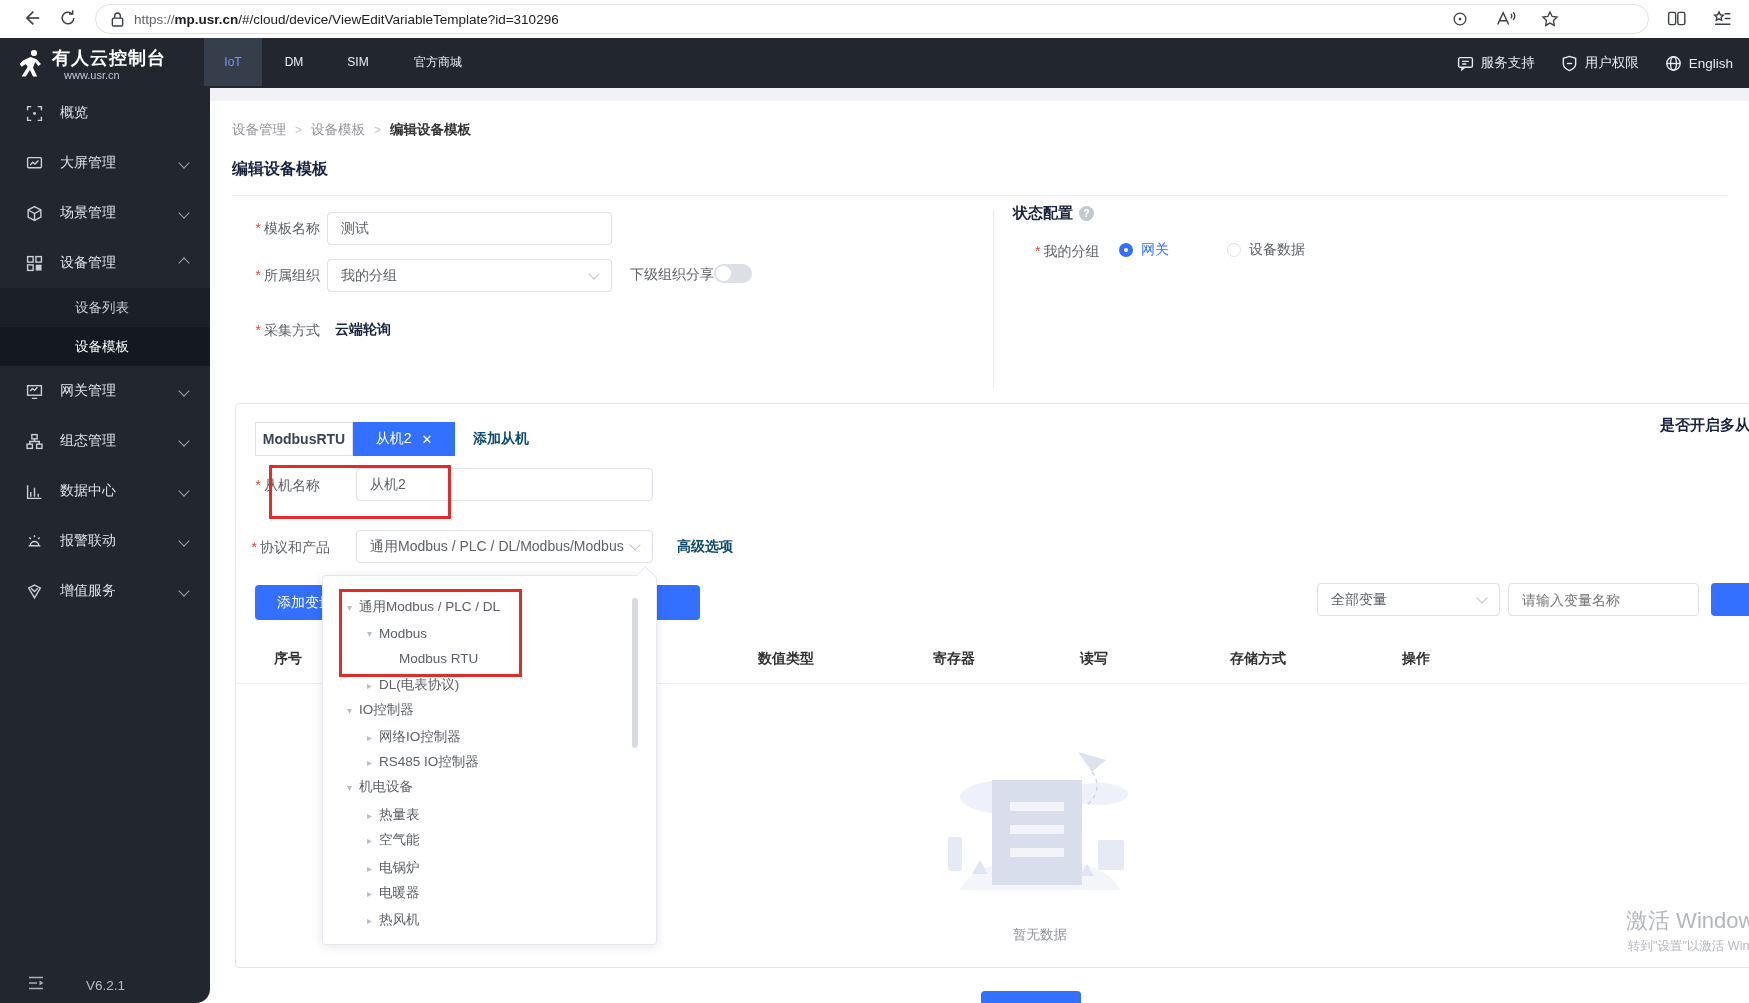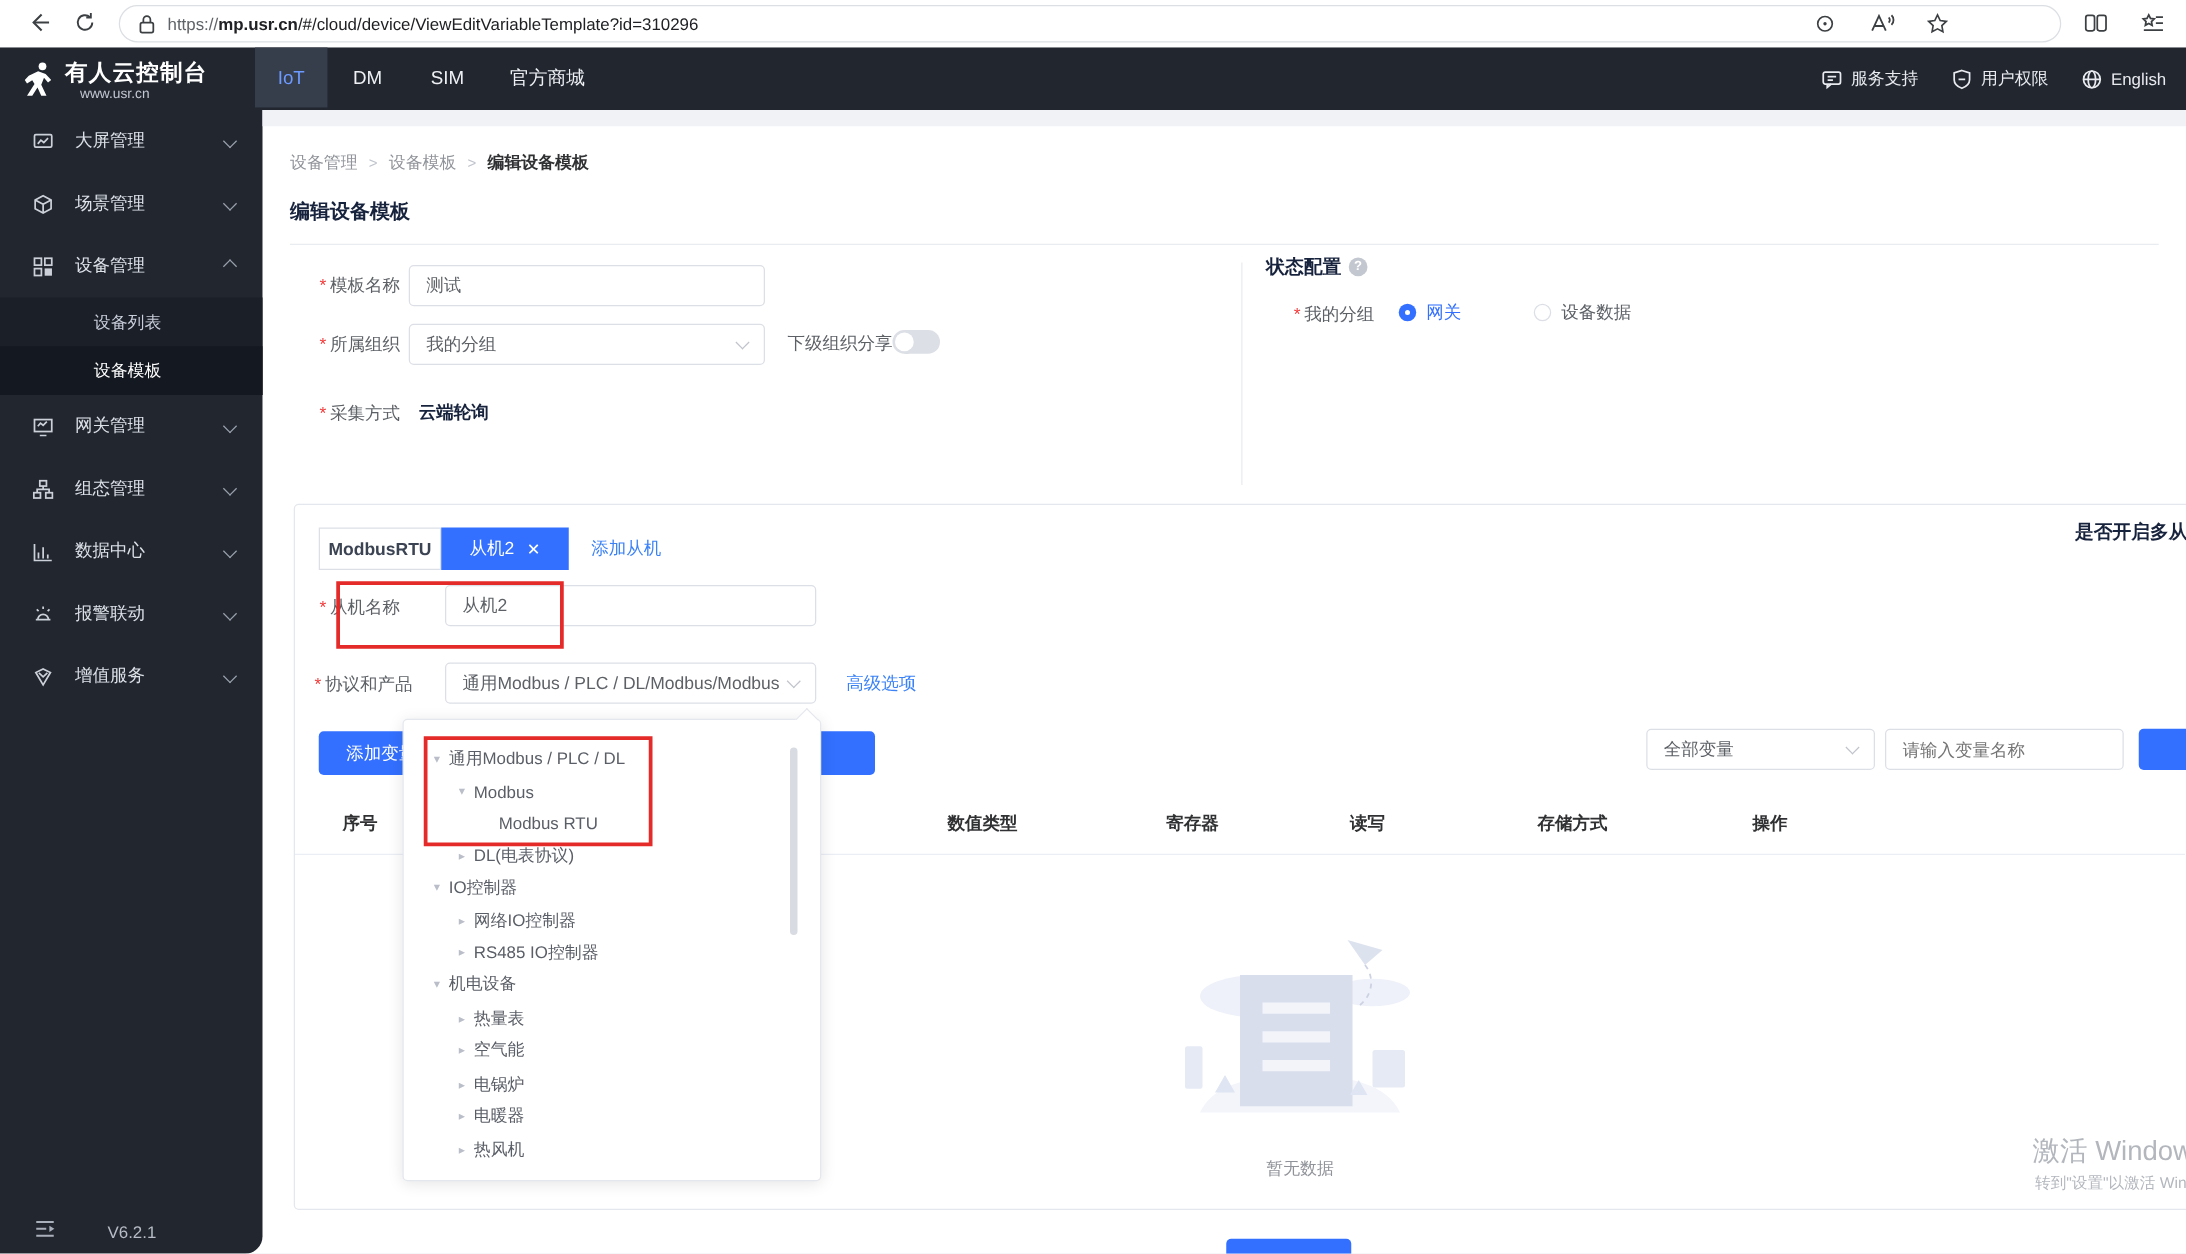--- a/index.html
+++ b/index.html
@@ -10,21 +10,21 @@
   .bicon{position:absolute;color:#3c4043;}
   .urlpill{position:absolute;left:95px;top:4px;width:1552px;height:28px;border:1px solid #dcdfe3;border-radius:15px;background:#fff;display:flex;align-items:center;}
   .urltxt{font-size:13.5px;color:#202124;white-space:nowrap;}
   .urltxt .scheme{color:#5f6368;}
   .urltxt .host{font-weight:bold;}
   
   .topnav{position:absolute;left:0;top:38px;width:1749px;height:50px;background:#21262f;}
   .logo-title{position:absolute;left:52px;top:8px;font-size:18px;font-weight:bold;color:#fff;letter-spacing:1px;}
   .logo-sub{position:absolute;left:64px;top:31px;font-size:11px;color:#c3c8d2;}
   #navTabs{position:absolute;left:204px;top:0;height:50px;display:flex;}
-  .ntab{height:48px;display:flex;align-items:center;justify-content:center;color:#eef0f4;font-size:15px;cursor:pointer;}
+  .ntab{height:48px;display:flex;align-items:center;justify-content:center;color:#eef0f4;font-size:12px;cursor:pointer;}
   .ntab.active{background:#363d4b;color:#6d9aff;}
   #navRight{position:absolute;right:16px;top:0;height:50px;display:flex;align-items:center;gap:26px;}
   .nritem{display:flex;align-items:center;gap:7px;color:#e8eaef;font-size:13.5px;cursor:pointer;}
   
   .sidebar{position:absolute;left:0;top:88px;width:210px;height:915px;background:#21262f;border-radius:0 0 14px 0;}
   .sitem{height:50px;display:flex;align-items:center;cursor:pointer;position:relative;}
   .sitem .ic{position:absolute;left:26px;width:17px;height:17px;display:flex;}
   .sitem .lb{position:absolute;left:60px;font-size:14px;color:#dde1e8;white-space:nowrap;}
   .submenu{background:#1a1f28;}
   .subitem{height:39px;display:flex;align-items:center;padding-left:75px;font-size:13.5px;color:#c9cedb;cursor:pointer;}
@@ -52,21 +52,21 @@
   .toggle{position:absolute;width:38px;height:19px;border-radius:10px;background:#dcdfe6;cursor:pointer;}
   .toggle .knob{position:absolute;left:2px;top:2px;width:15px;height:15px;border-radius:50%;background:#fff;}
   .radio{width:14px;height:14px;border-radius:50%;box-sizing:border-box;}
   .radio.on{background:#3370ff;border:none;position:relative;}
   .radio.on::after{content:"";position:absolute;left:5px;top:5px;width:4px;height:4px;border-radius:50%;background:#fff;}
   .radio.off{background:#fff;border:1px solid #dcdfe6;}
   .card2{position:absolute;left:235px;top:403px;width:1520px;height:565px;background:#fff;border:1px solid #e4e7ed;border-radius:4px;box-sizing:border-box;}
   .stab{position:absolute;top:422px;height:34px;box-sizing:border-box;display:flex;align-items:center;justify-content:center;font-size:14px;cursor:pointer;}
   .stab.plain{border:1px solid #dcdfe6;background:#fff;color:#3c4453;font-weight:bold;}
   .stab.active{background:#3370ff;color:#fff;}
-  .linkblue{color:#3b82f6;font-size:14px;cursor:pointer;white-space:nowrap;}
+  .linkblue{color:#0c4a6e;font-size:14px;cursor:pointer;white-space:nowrap;font-weight:bold;}
   .bluebtn{position:absolute;background:#3370ff;border-radius:4px;color:#fff;font-size:14px;display:flex;align-items:center;justify-content:center;cursor:pointer;white-space:nowrap;overflow:hidden;}
   .thead{position:absolute;top:650px;font-size:14px;font-weight:bold;color:#303133;}
   .emptytxt{position:absolute;left:965px;top:926px;width:150px;text-align:center;font-size:13.5px;color:#909399;}
   
   .ddpanel{position:absolute;left:322px;top:575px;width:333px;height:368px;background:#fff;border:1px solid #e4e7ed;border-radius:4px;box-shadow:0 2px 12px rgba(0,0,0,.1);z-index:5;}
   .ddarrow{position:absolute;left:639px;top:569px;width:12px;height:12px;background:#fff;border-left:1px solid #e4e7ed;border-top:1px solid #e4e7ed;transform:rotate(45deg);z-index:6;}
   .ddscroll{position:absolute;left:632px;top:598px;width:6px;height:150px;border-radius:3px;background:#d8dbe1;z-index:7;cursor:pointer;}
   .trow{position:absolute;height:26px;display:flex;align-items:center;font-size:13.5px;color:#5a5e66;cursor:pointer;z-index:6;white-space:nowrap;}
   .tcaret{font-size:10px;color:#b9bec8;margin-right:7px;}
   .redbox{position:absolute;border:3px solid #e52a2a;z-index:20;pointer-events:none;}
@@ -177,20 +177,29 @@
           <span>English</span>
         </div>
       </div>
   </div>
 
   <aside class="sidebar">
     <div id="sideItems">
         <div class="sitem">
           <span class="ic">
             <svg width="17" height="17" viewBox="0 0 16 16" fill="none" stroke="#ccd1d9" stroke-width="1.3">
+              <path d="M1.5 5V1.5H5M11 1.5h3.5V5M14.5 11v3.5H11M5 14.5H1.5V11"></path>
+              <circle cx="8" cy="8" r="1.4" fill="#ccd1d9" stroke="none"></circle>
+            </svg>
+          </span>
+          <span class="lb">概览</span>
+        </div>
+        <div class="sitem">
+          <span class="ic">
+            <svg width="17" height="17" viewBox="0 0 16 16" fill="none" stroke="#ccd1d9" stroke-width="1.3">
               <rect x="1.5" y="2.5" width="13" height="9.5" rx="1"></rect>
               <path d="M4 9.5l2.3-2.8 2.2 1.8 3.2-3.3"></path>
             </svg>
           </span>
           <span class="lb">大屏管理</span>
           <span class="schev chev down"></span>
         </div>
         <div class="sitem">
           <span class="ic">
             <svg width="17" height="17" viewBox="0 0 16 16" fill="none" stroke="#ccd1d9" stroke-width="1.3">

